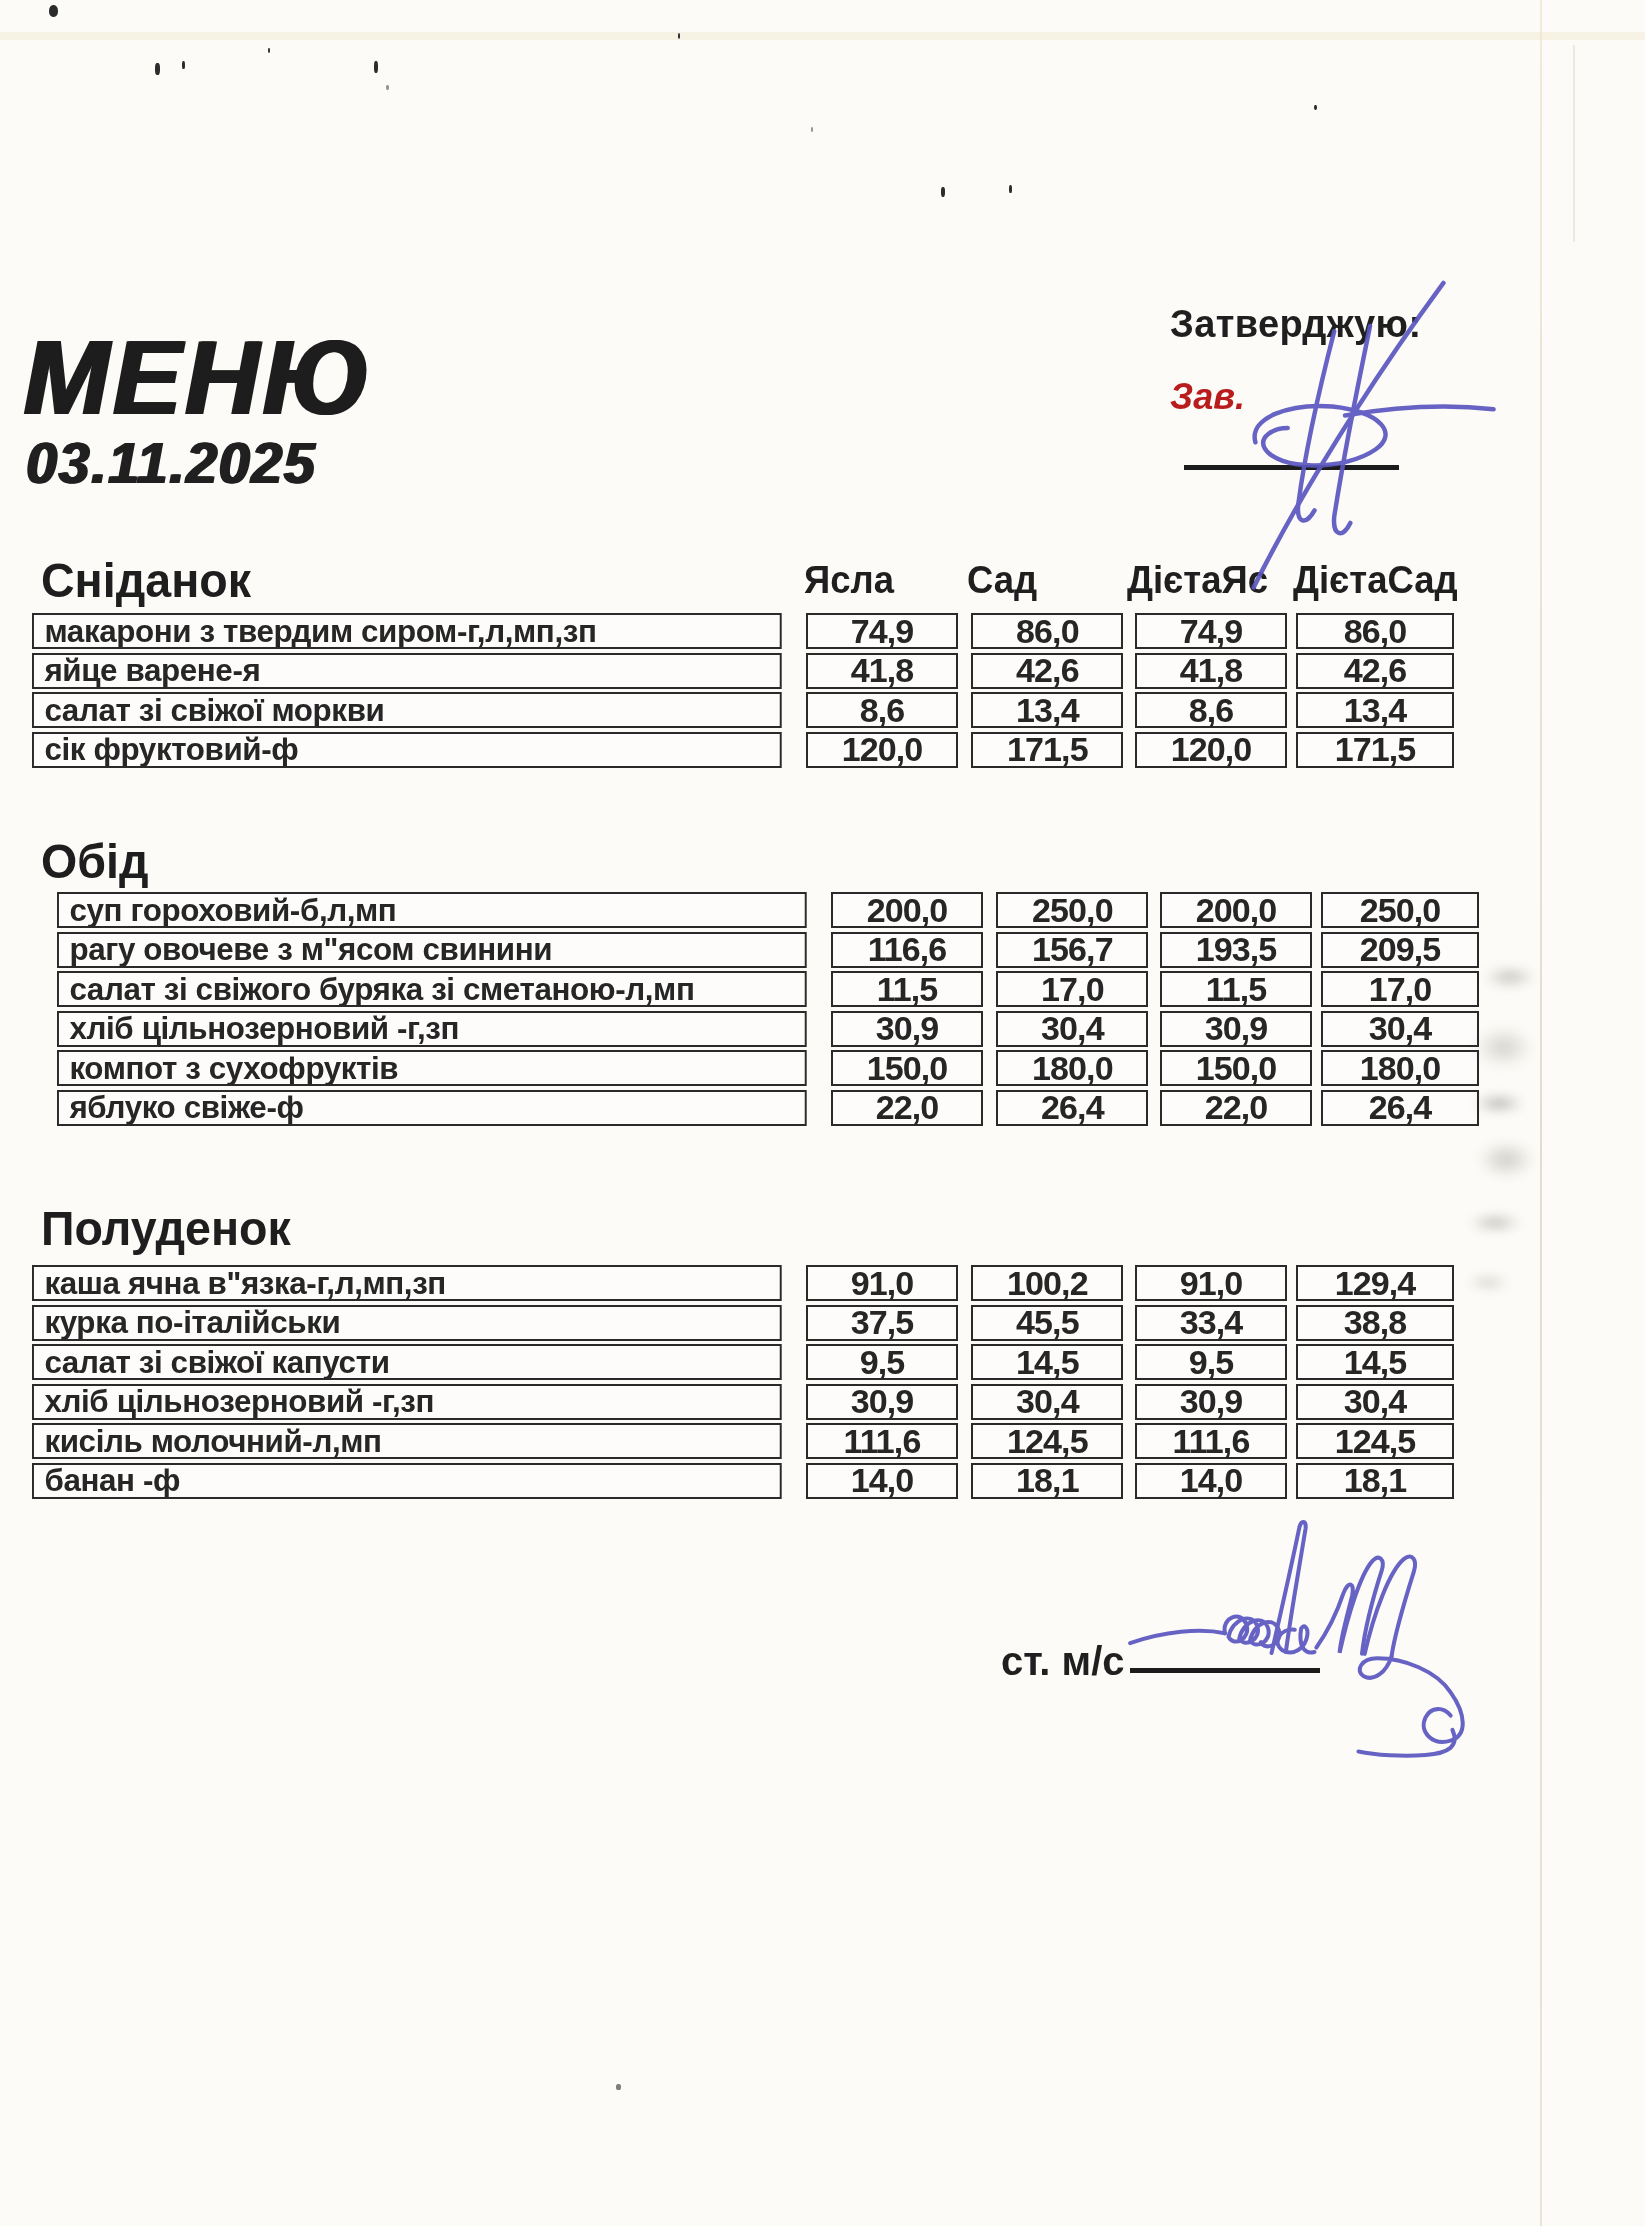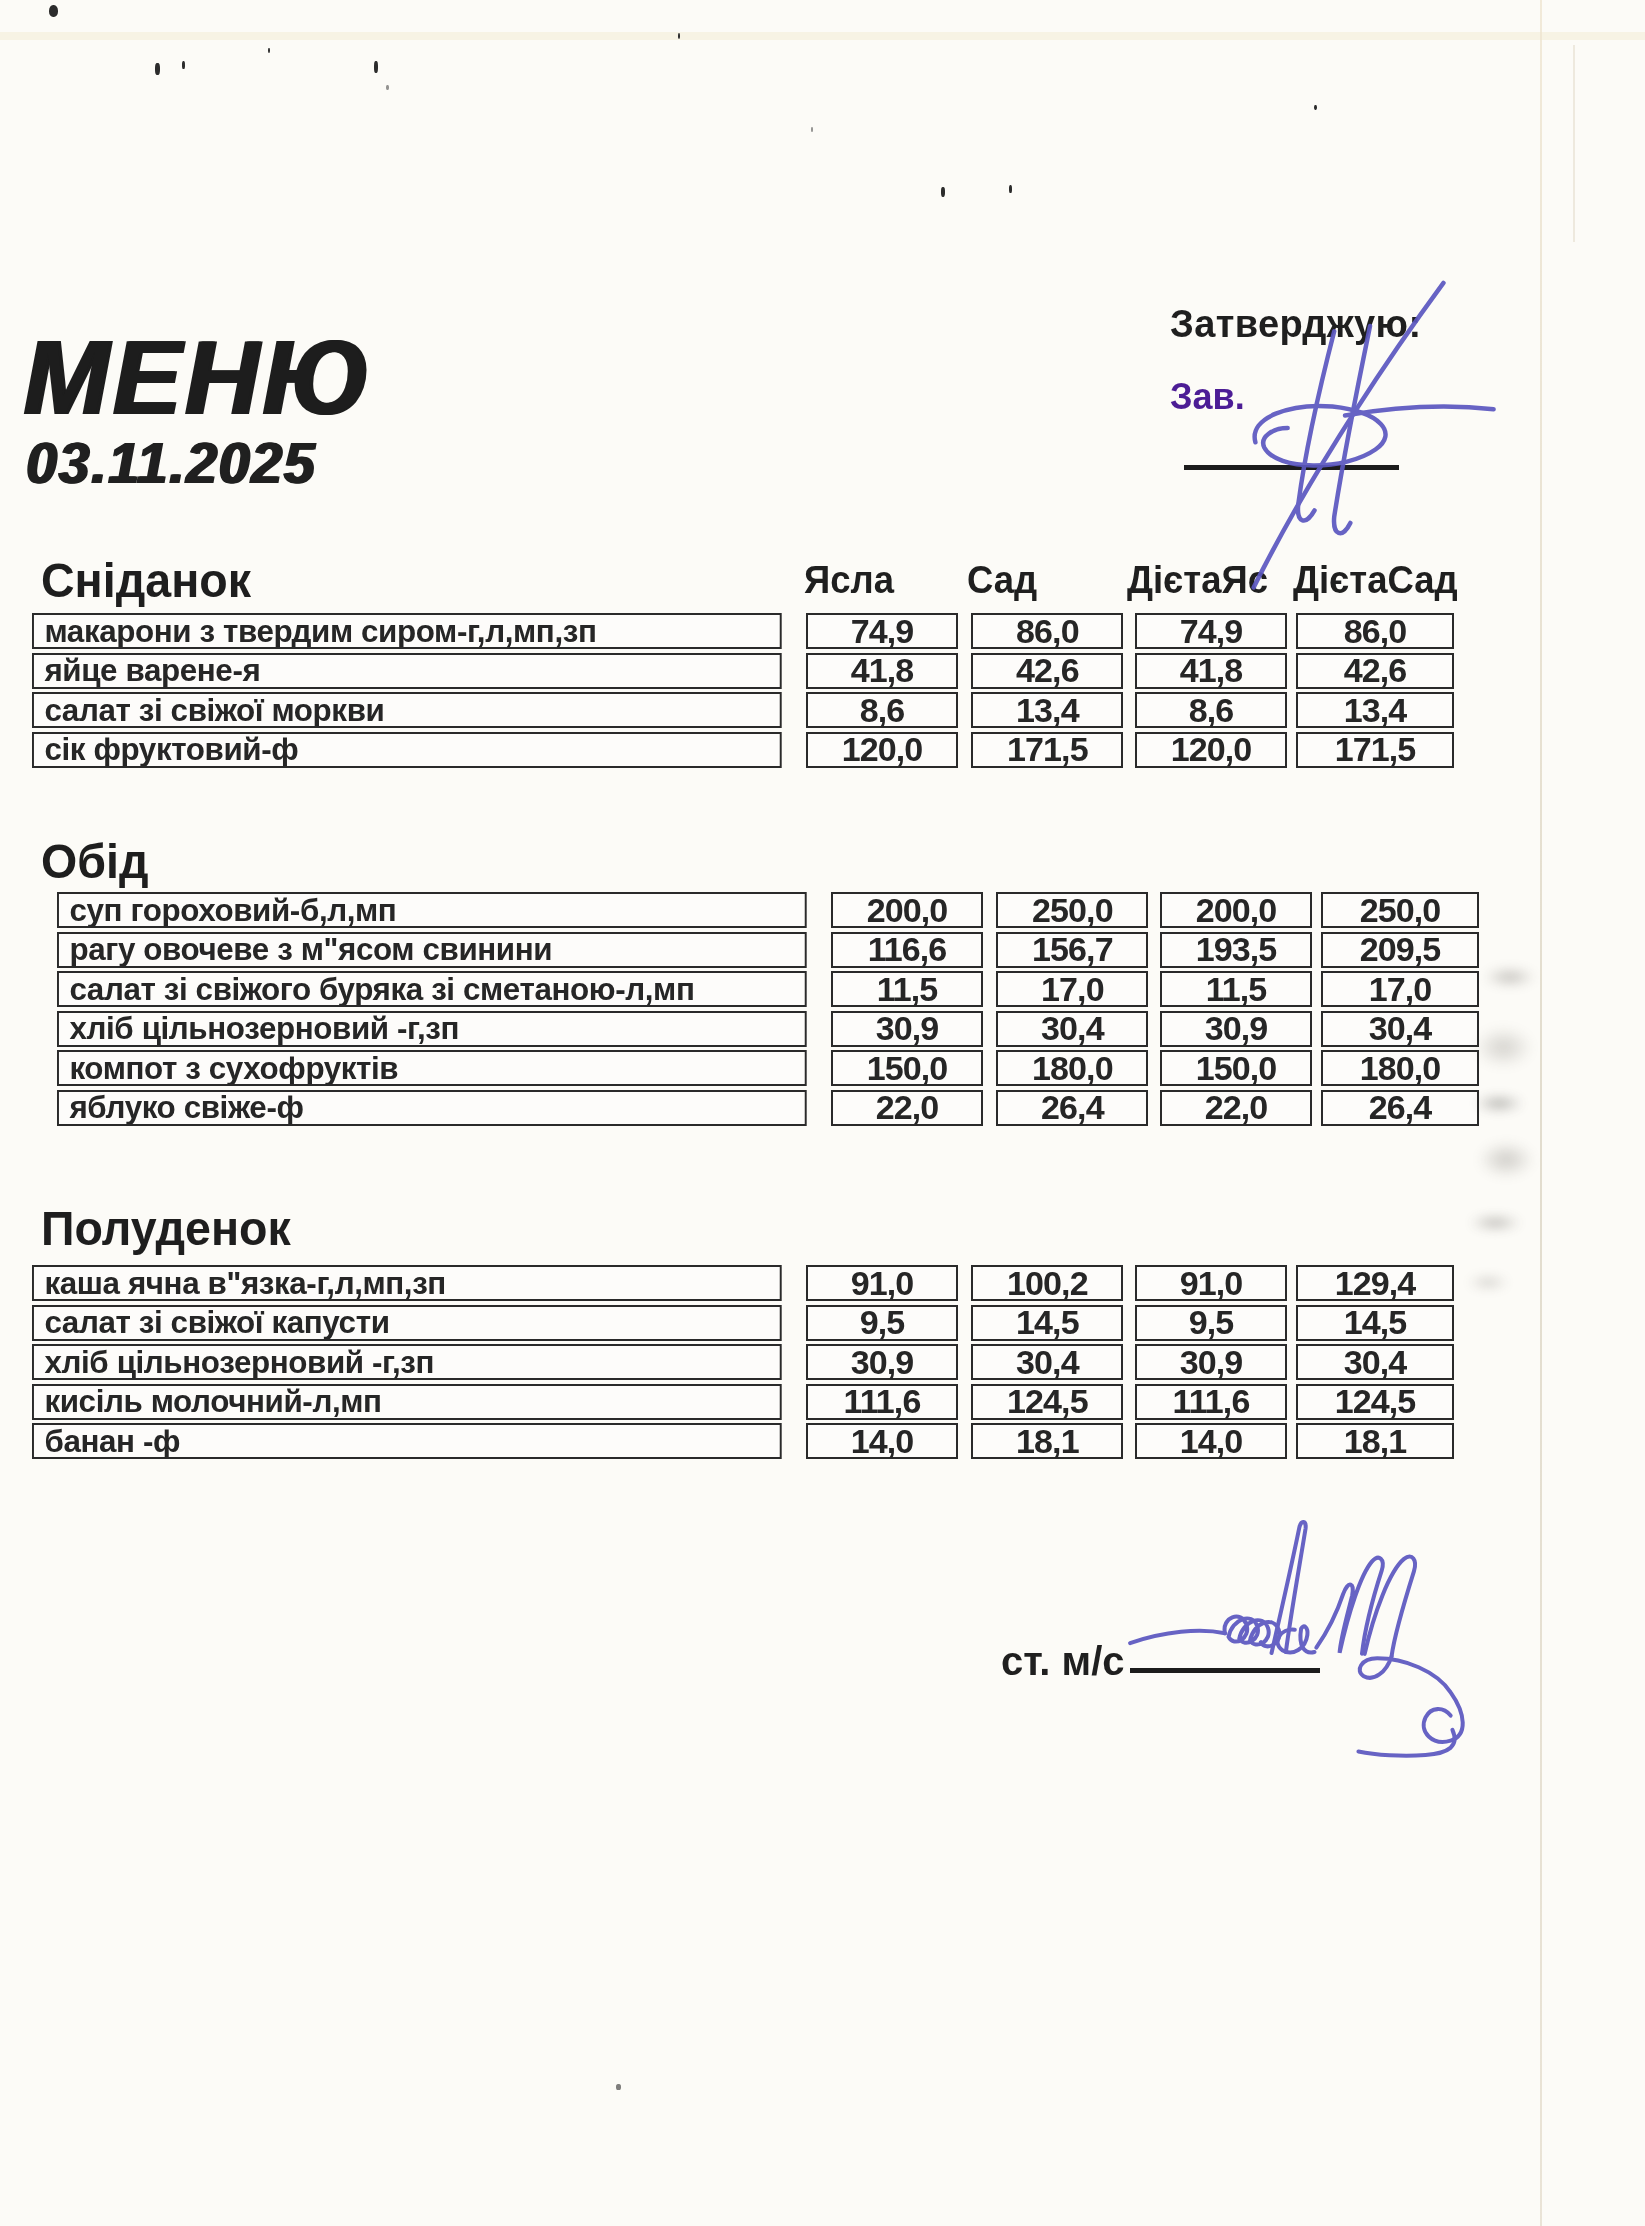--- a/index.html
+++ b/index.html
@@ -18,21 +18,21 @@
     font-weight:700;font-style:italic;letter-spacing:3.6px;color:#1d1d1d;
     text-shadow:1.8px 0 0 #1d1d1d,3.6px 0 0 #1d1d1d;transform:scaleX(.97);transform-origin:left;
   }
   .date{
     position:absolute;left:25px;top:435px;font-size:57px;line-height:1;
     font-weight:700;font-style:italic;letter-spacing:1.8px;color:#202020;
     text-shadow:1.3px 0 0 #202020,2.7px 0 0 #202020;transform:scaleX(.97);transform-origin:left;
   }
 
   .approve-label{position:absolute;left:1170px;top:303px;font-size:38px;font-weight:700;color:#1f1f1f;letter-spacing:0.4px;}
-  .approve-role{position:absolute;left:1170px;top:376px;font-size:36px;font-weight:700;color:#4c1d95;}
+  .approve-role{position:absolute;left:1170px;top:376px;font-size:36px;font-weight:700;color:#b91c1c;font-style:italic;}
   .approve-line{position:absolute;left:1184px;top:465px;width:215px;height:4.5px;background:#1c1c1c;}
 
   .section-name{position:absolute;left:41px;font-size:48px;line-height:1;font-weight:700;color:#1e1e1e;transform:scaleX(.97);transform-origin:left;}
   .s1{top:557px;}
   .s2{top:838px;}
   .s3{top:1205px;}
 
   .colhead{position:absolute;top:561px;font-size:38px;line-height:1;font-weight:700;color:#1f1f1f;transform:scaleX(.96);transform-origin:left;}
   .ch1{left:804px;}
   .ch2{left:967px;}
@@ -167,20 +167,27 @@
     </div>
 
   <div class="section-name s3">Полуденок</div>
   <div class="rows t3">
       <div class="row">
     <div class="cell name">каша ячна в"язка-г,л,мп,зп</div>
     <div class="cell val v1">91,0</div>
     <div class="cell val v2">100,2</div>
     <div class="cell val v3">91,0</div>
     <div class="cell val v4">129,4</div>
+  </div>
+      <div class="row">
+    <div class="cell name">курка по-італійськи</div>
+    <div class="cell val v1">37,5</div>
+    <div class="cell val v2">45,5</div>
+    <div class="cell val v3">33,4</div>
+    <div class="cell val v4">38,8</div>
   </div>
       <div class="row">
     <div class="cell name">салат зі свіжої капусти</div>
     <div class="cell val v1">9,5</div>
     <div class="cell val v2">14,5</div>
     <div class="cell val v3">9,5</div>
     <div class="cell val v4">14,5</div>
   </div>
       <div class="row">
     <div class="cell name">хліб цільнозерновий -г,зп</div>

